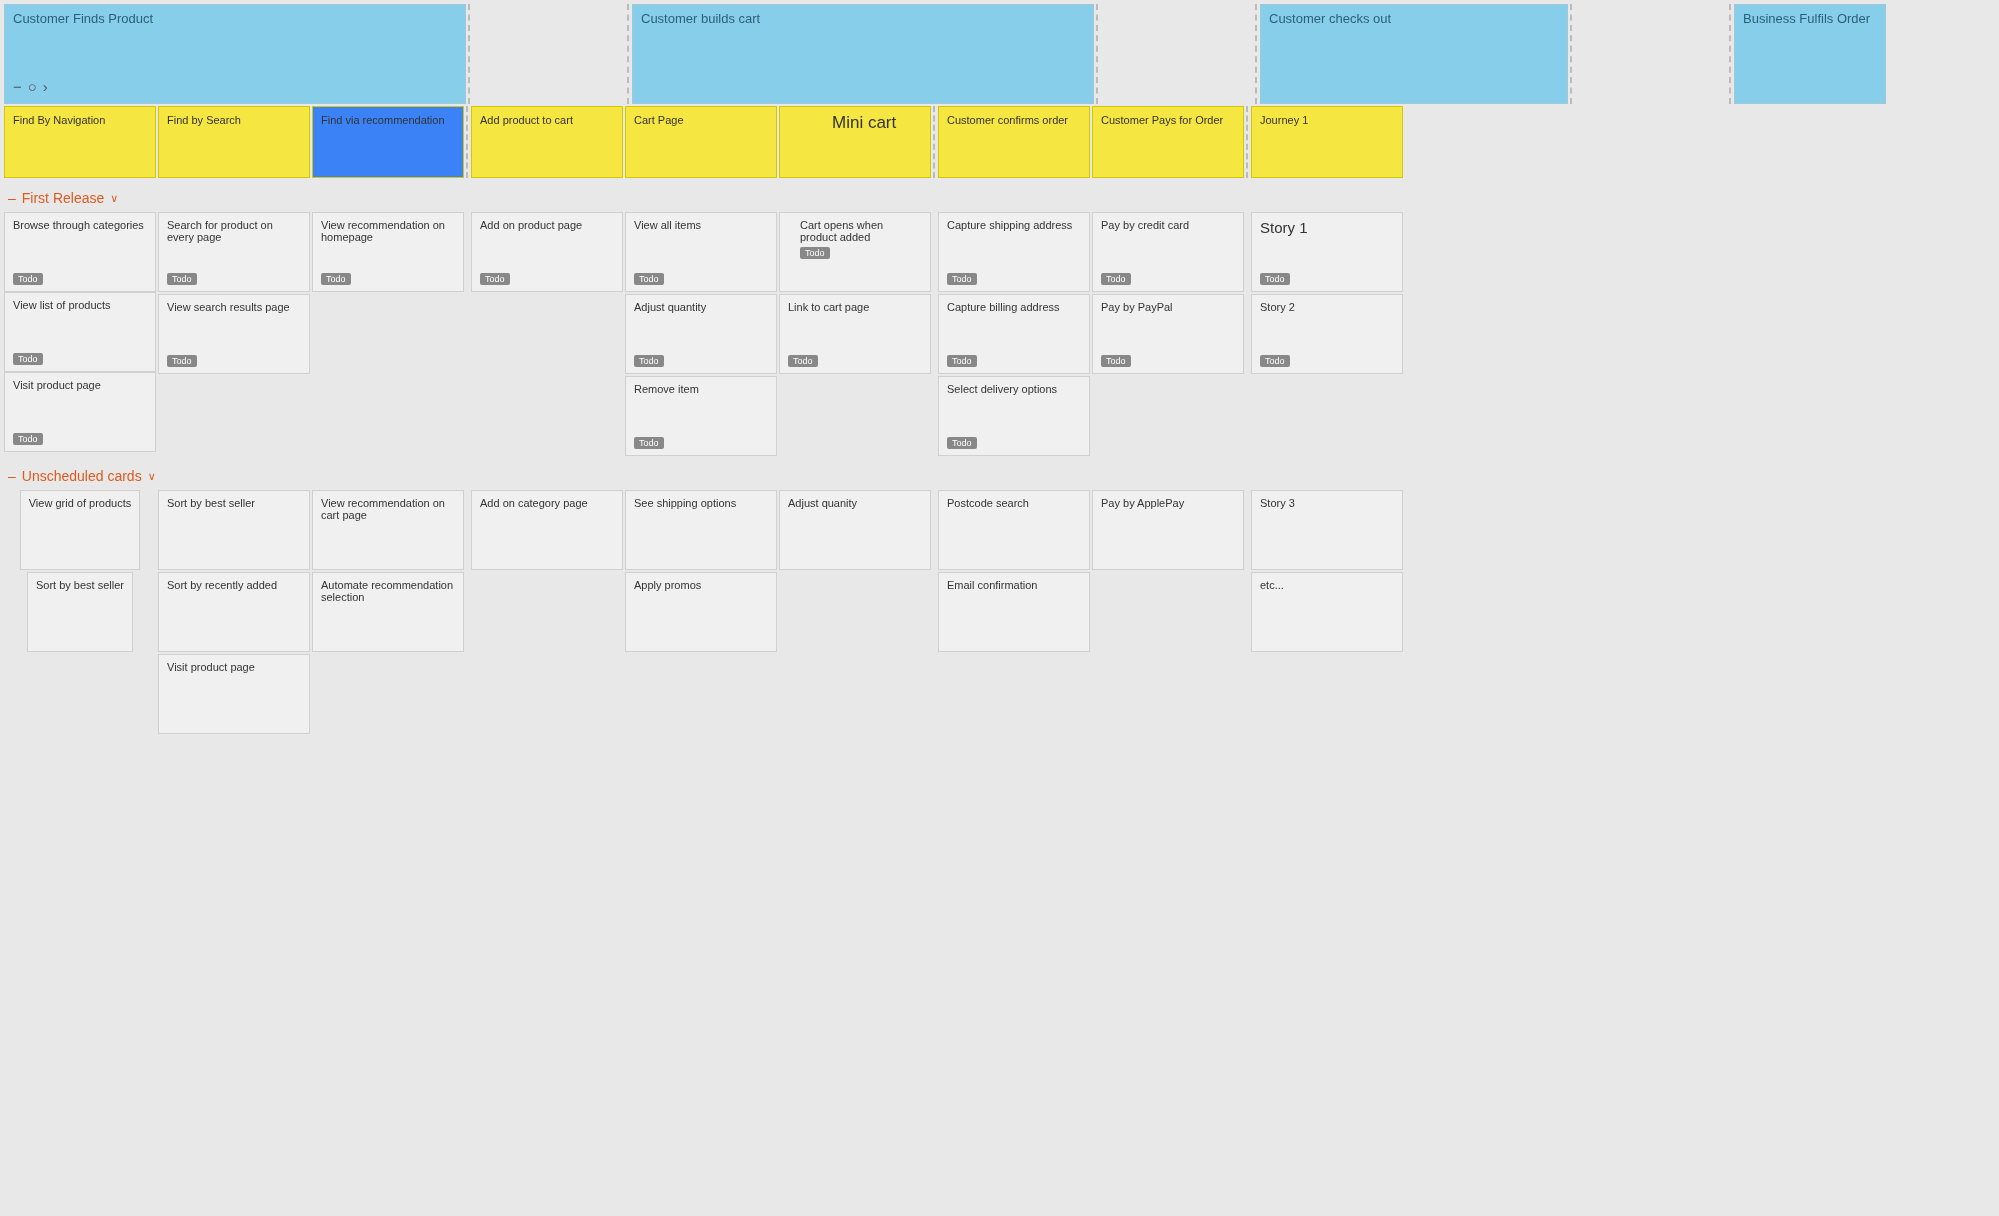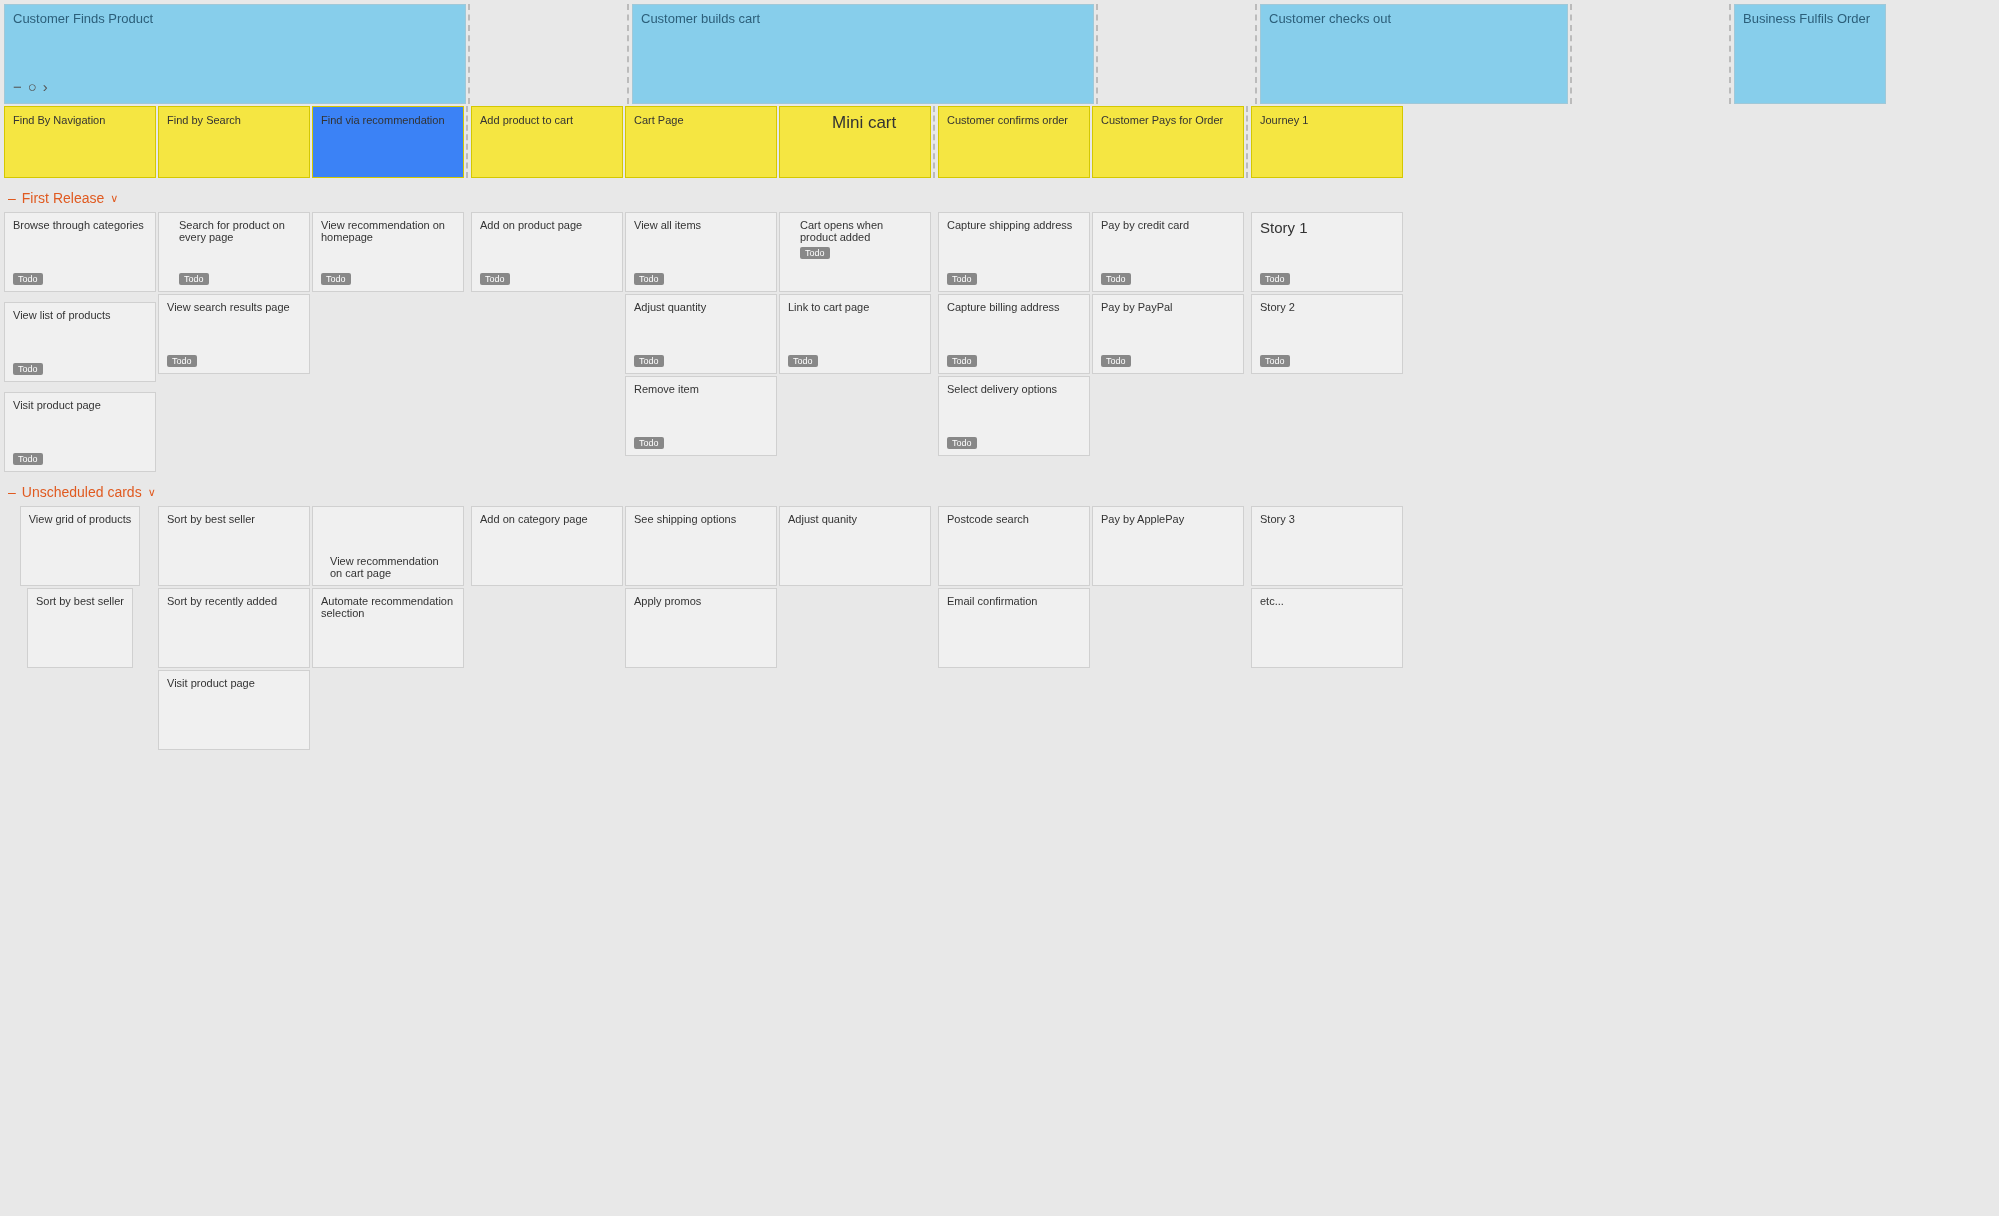--- a/index.html
+++ b/index.html
@@ -115,37 +115,37 @@
   </div>
 
   <div style="padding:8px 4px 6px 4px;font-size:14px;color:#e05a20;display:flex;align-items:center;gap:6px;background:#e8e8e8;">
     <span>–</span>
     <span>First Release</span>
     <span style="cursor:pointer;font-size:11px;">∨</span>
   </div>
 
   <div class="row" style="align-items:flex-start;margin-bottom:4px;">
 
-    <div class="col-w" style="display:flex;flex-direction:column;gap:10px;">
+    <div class="col-w" style="display:flex;flex-direction:column;gap:0;">
       <div style="background:#f0f0f0;border:1px solid #d0d0d0;padding:6px 8px;min-height:80px;display:flex;flex-direction:column;justify-content:space-between;">
         <span style="font-size:11px;color:#333;">Browse through categories</span>
         <span style="display:inline-block;background:#888;color:white;font-size:9px;padding:1px 5px;border-radius:2px;margin-top:4px;width:fit-content;">Todo</span>
       </div>
       <div style="background:#f0f0f0;border:1px solid #d0d0d0;padding:6px 8px;min-height:80px;display:flex;flex-direction:column;justify-content:space-between;">
         <span style="font-size:11px;color:#333;">View list of products</span>
         <span style="display:inline-block;background:#888;color:white;font-size:9px;padding:1px 5px;border-radius:2px;margin-top:4px;width:fit-content;">Todo</span>
       </div>
       <div style="background:#f0f0f0;border:1px solid #d0d0d0;padding:6px 8px;min-height:80px;display:flex;flex-direction:column;justify-content:space-between;">
         <span style="font-size:11px;color:#333;">Visit product page</span>
         <span style="display:inline-block;background:#888;color:white;font-size:9px;padding:1px 5px;border-radius:2px;margin-top:4px;width:fit-content;">Todo</span>
       </div>
     </div>
 
     <div class="col-w" style="display:flex;flex-direction:column;gap:2px;">
-      <div style="background:#f0f0f0;border:1px solid #d0d0d0;padding:6px 20px;min-height:80px;display:flex;flex-direction:column;justify-content:space-between;">
+      <div style="background:#f0f0f0;border:1px solid #d0d0d0;padding:6px 8px;min-height:80px;display:flex;flex-direction:column;justify-content:space-between;">
         <span style="font-size:11px;color:#333;">Search for product on every page</span>
         <span style="display:inline-block;background:#888;color:white;font-size:9px;padding:1px 5px;border-radius:2px;margin-top:4px;width:fit-content;">Todo</span>
       </div>
       <div style="background:#f0f0f0;border:1px solid #d0d0d0;padding:6px 8px;min-height:80px;display:flex;flex-direction:column;justify-content:space-between;">
         <span style="font-size:11px;color:#333;">View search results page</span>
         <span style="display:inline-block;background:#888;color:white;font-size:9px;padding:1px 5px;border-radius:2px;margin-top:4px;width:fit-content;">Todo</span>
       </div>
     </div>
 
     <div class="col-w" style="display:flex;flex-direction:column;gap:2px;">
@@ -255,21 +255,21 @@
       </div>
       <div style="background:#f0f0f0;border:1px solid #d0d0d0;padding:6px 8px;min-height:80px;display:flex;flex-direction:column;justify-content:space-between;">
         <span style="font-size:11px;color:#333;">Sort by recently added</span>
       </div>
       <div style="background:#f0f0f0;border:1px solid #d0d0d0;padding:6px 8px;min-height:80px;display:flex;flex-direction:column;justify-content:space-between;">
         <span style="font-size:11px;color:#333;">Visit product page</span>
       </div>
     </div>
 
     <div class="col-w" style="display:flex;flex-direction:column;gap:2px;">
-      <div style="background:#f0f0f0;border:1px solid #d0d0d0;padding:6px 17px;min-height:80px;display:flex;flex-direction:column;justify-content:flex-end;">
+      <div style="background:#f0f0f0;border:1px solid #d0d0d0;padding:6px 8px;min-height:80px;display:flex;flex-direction:column;justify-content:flex-start;">
         <span style="font-size:11px;color:#333;">View recommendation on cart page</span>
       </div>
       <div style="background:#f0f0f0;border:1px solid #d0d0d0;padding:6px 8px;min-height:80px;display:flex;flex-direction:column;justify-content:space-between;">
         <span style="font-size:11px;color:#333;">Automate recommendation selection</span>
       </div>
     </div>
 
     <div class="divider-col"></div>
 
     <div class="col-w" style="display:flex;flex-direction:column;gap:2px;">

